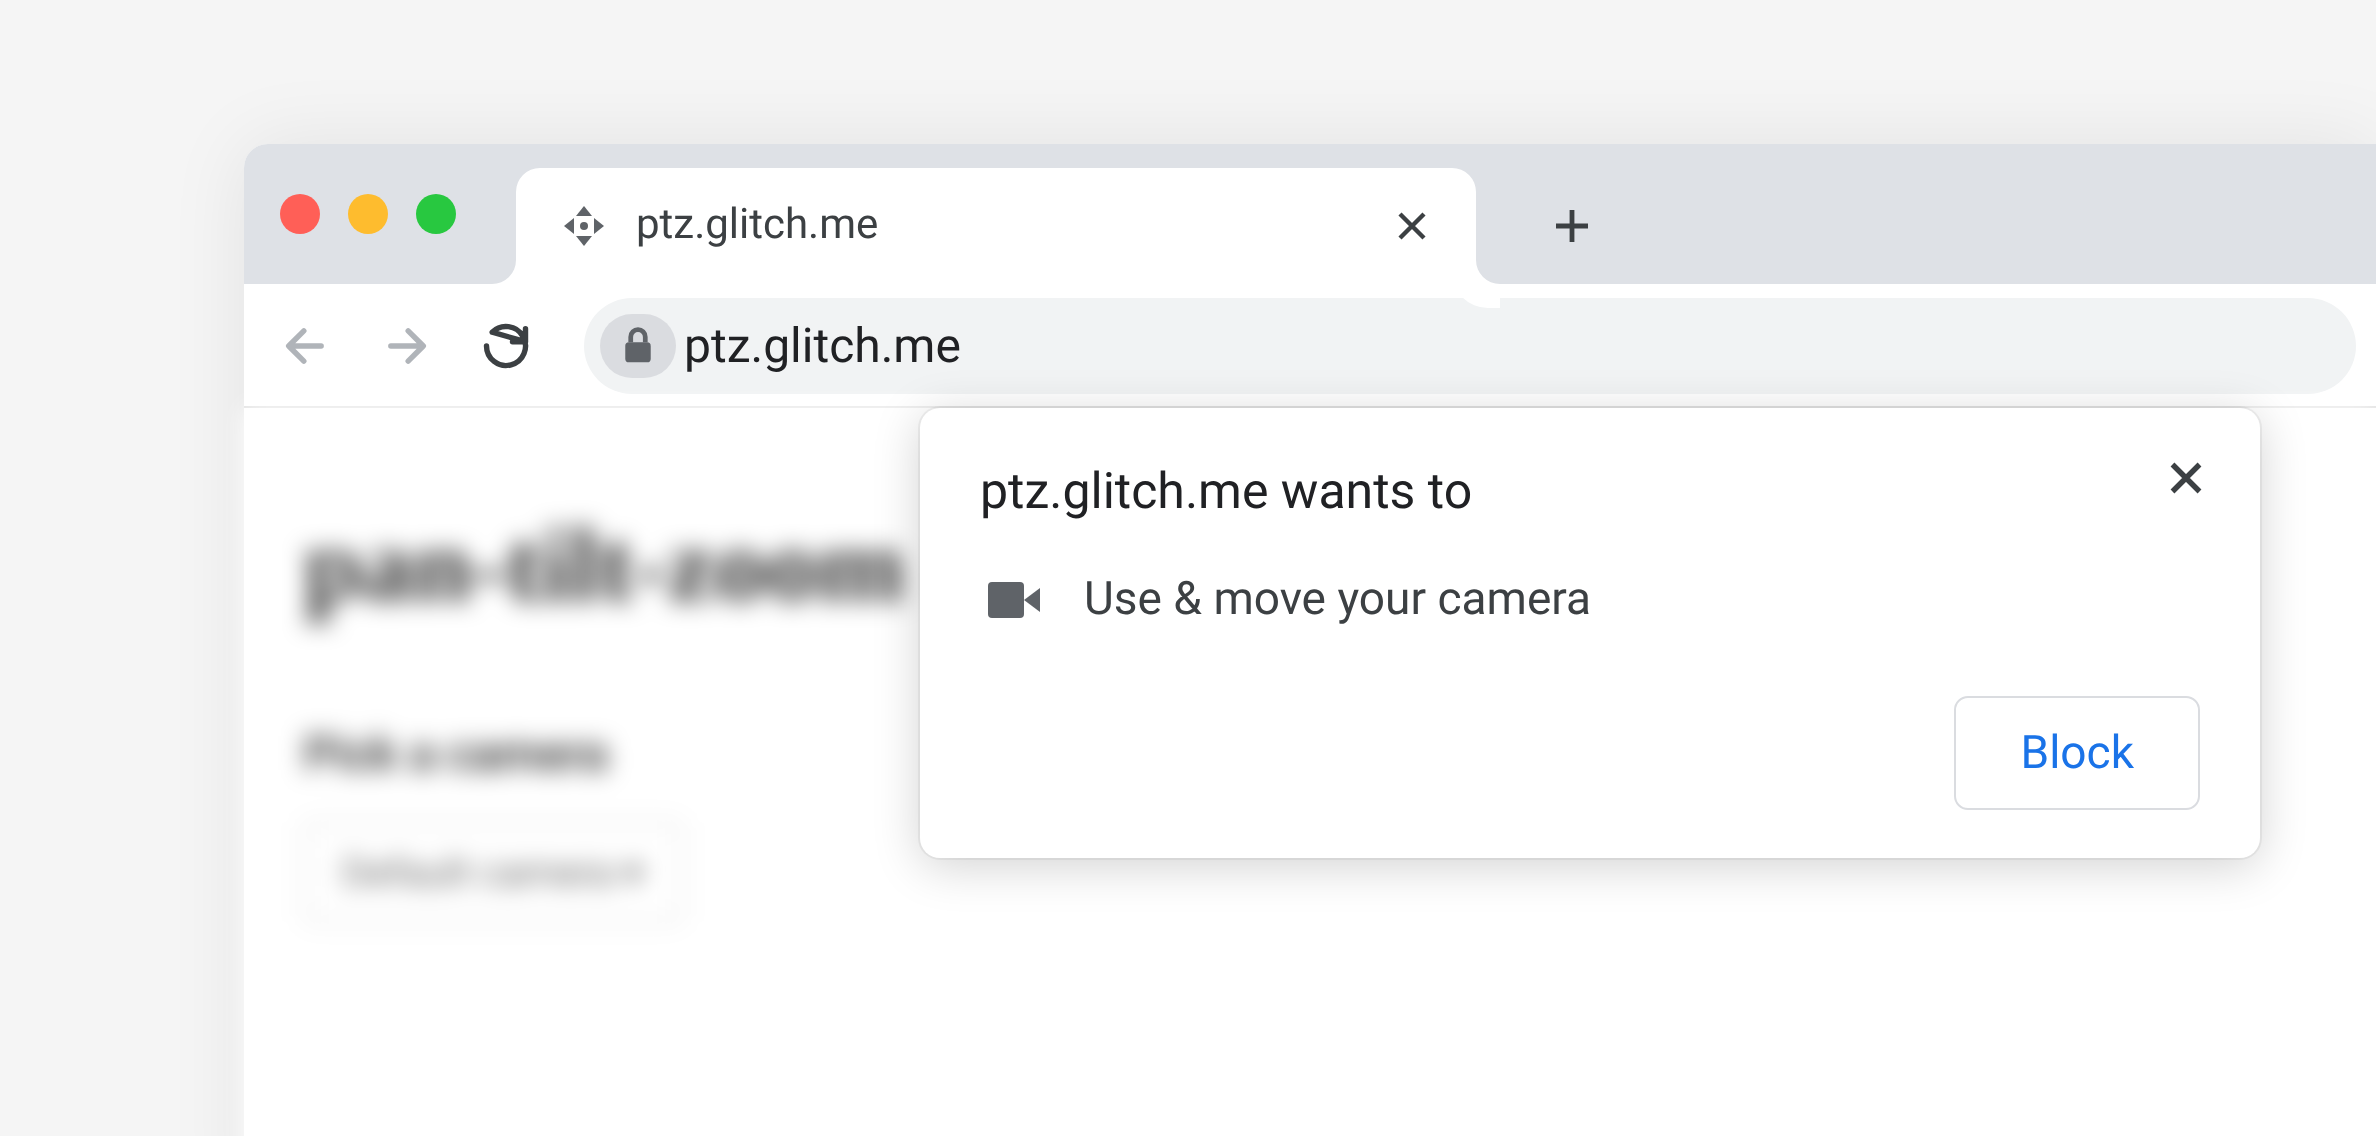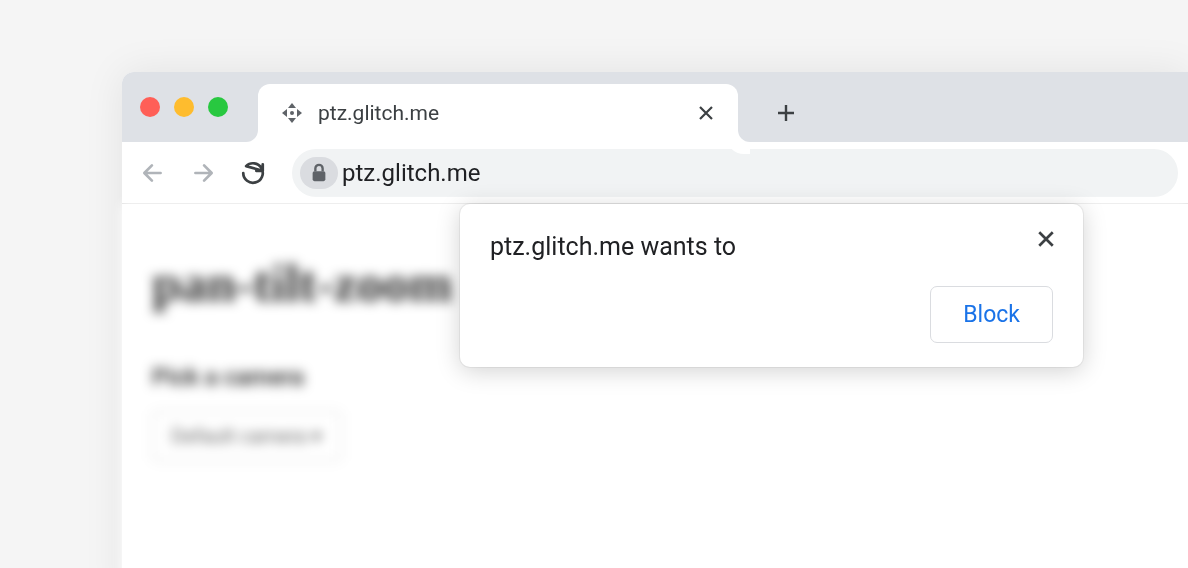--- a/index.html
+++ b/index.html
@@ -229,21 +229,21 @@
       font-size: 20px;
       color: #666;
       border-radius: 4px;
       display: inline-block;
     }
     
     .permission-popup {
       position: absolute;
       top: 204px;
       left: 460px;
-      width: 623px;
+      width: 670px;
       background: #fff;
       border-radius: 10px;
       box-shadow: 0 4px 24px rgba(0,0,0,0.18), 0 0 0 1px rgba(0,0,0,0.05);
       padding: 28px 30px 24px 30px;
       z-index: 100;
     }
     
     .popup-close {
       position: absolute;
       top: 20px;
@@ -389,16 +389,23 @@
 
 </div>
 
 <div class="permission-popup">
   <div class="popup-close">
     <svg width="18" height="18" viewBox="0 0 16 16">
         <path d="M2 2 L14 14 M14 2 L2 14" stroke="#3c4043" stroke-width="2.4" fill="none"></path>
       </svg>
   </div>
   <div class="popup-title">ptz.glitch.me wants to</div>
+  <div class="popup-permission-row">
+    <div class="camera-icon">
+      <div class="body"></div>
+      <div class="lens"></div>
+    </div>
+    <span class="popup-permission-text">Use &amp; move your camera</span>
+  </div>
   <div class="popup-buttons">
     <button class="popup-btn">Block</button>
   </div>
 </div>
 
 </body></html>

